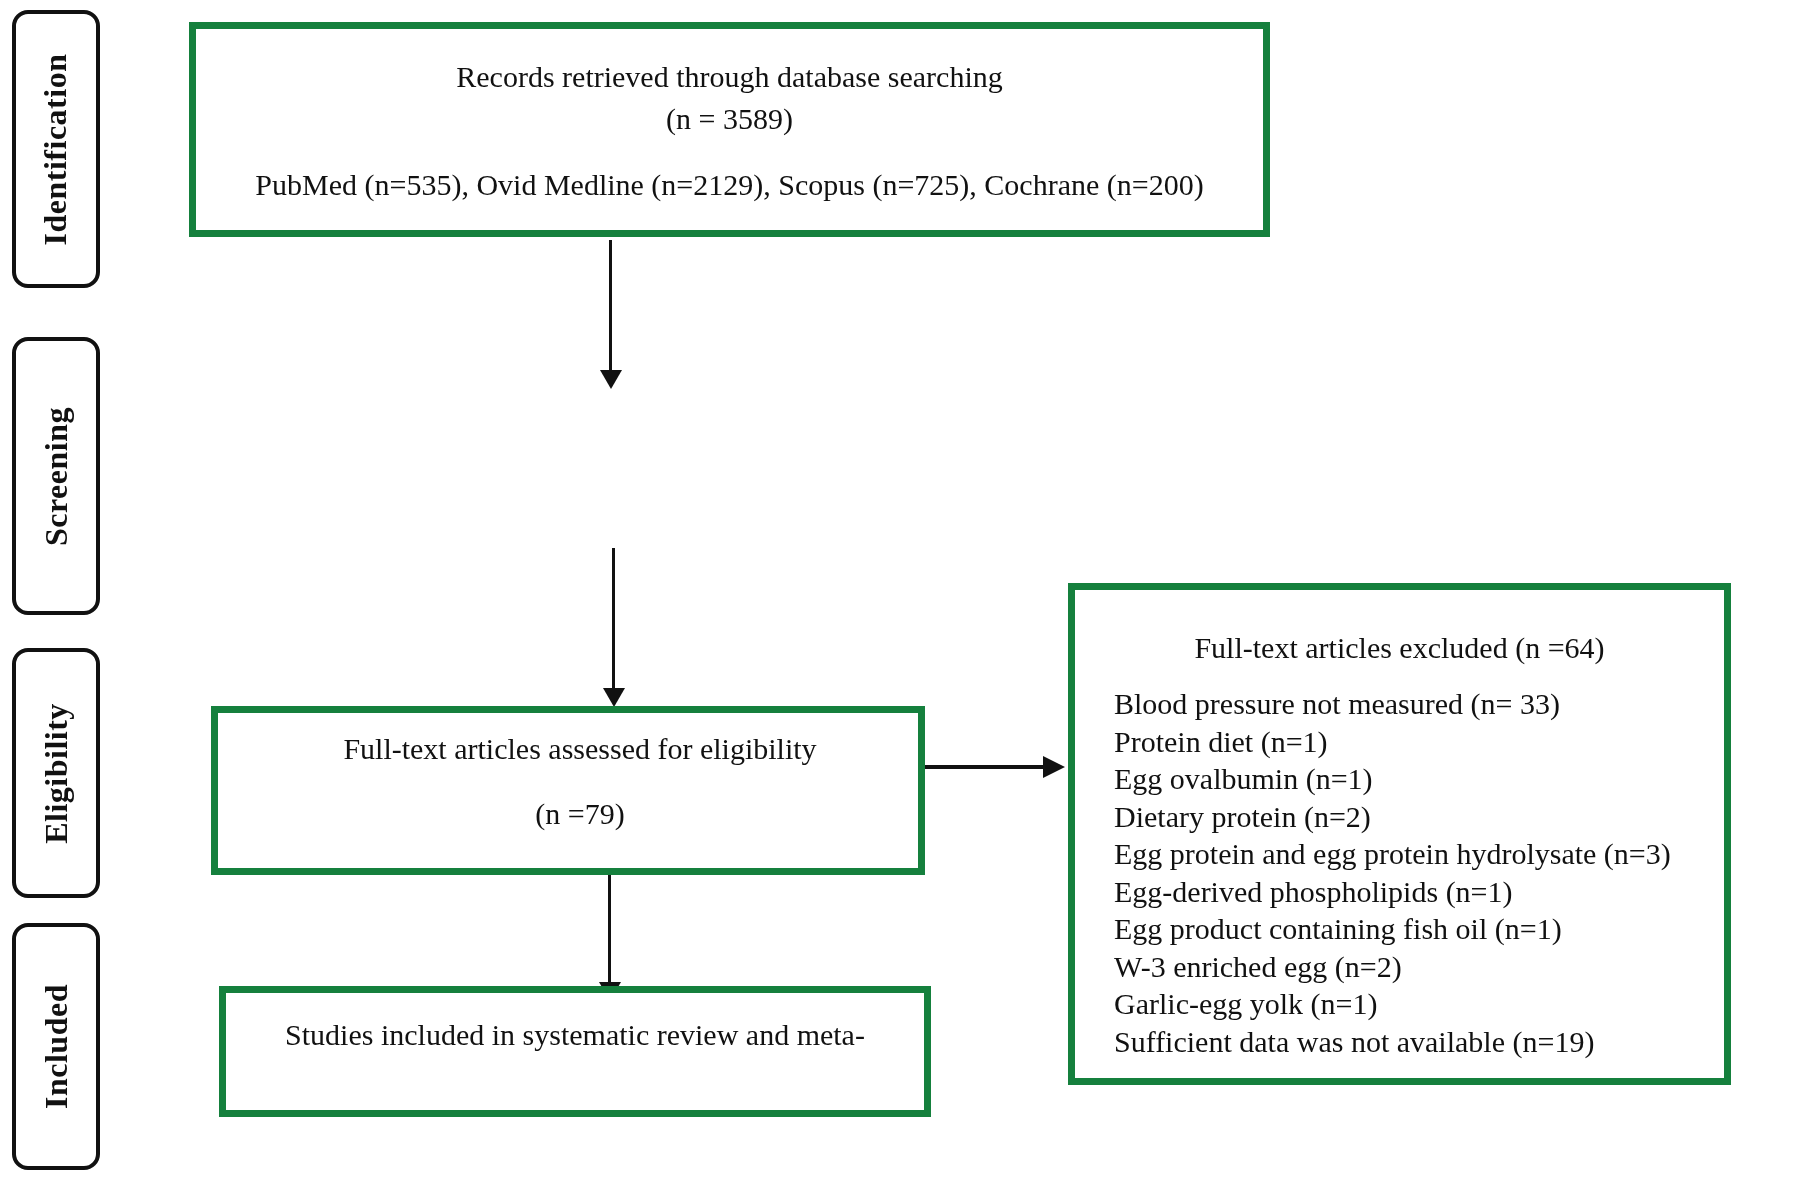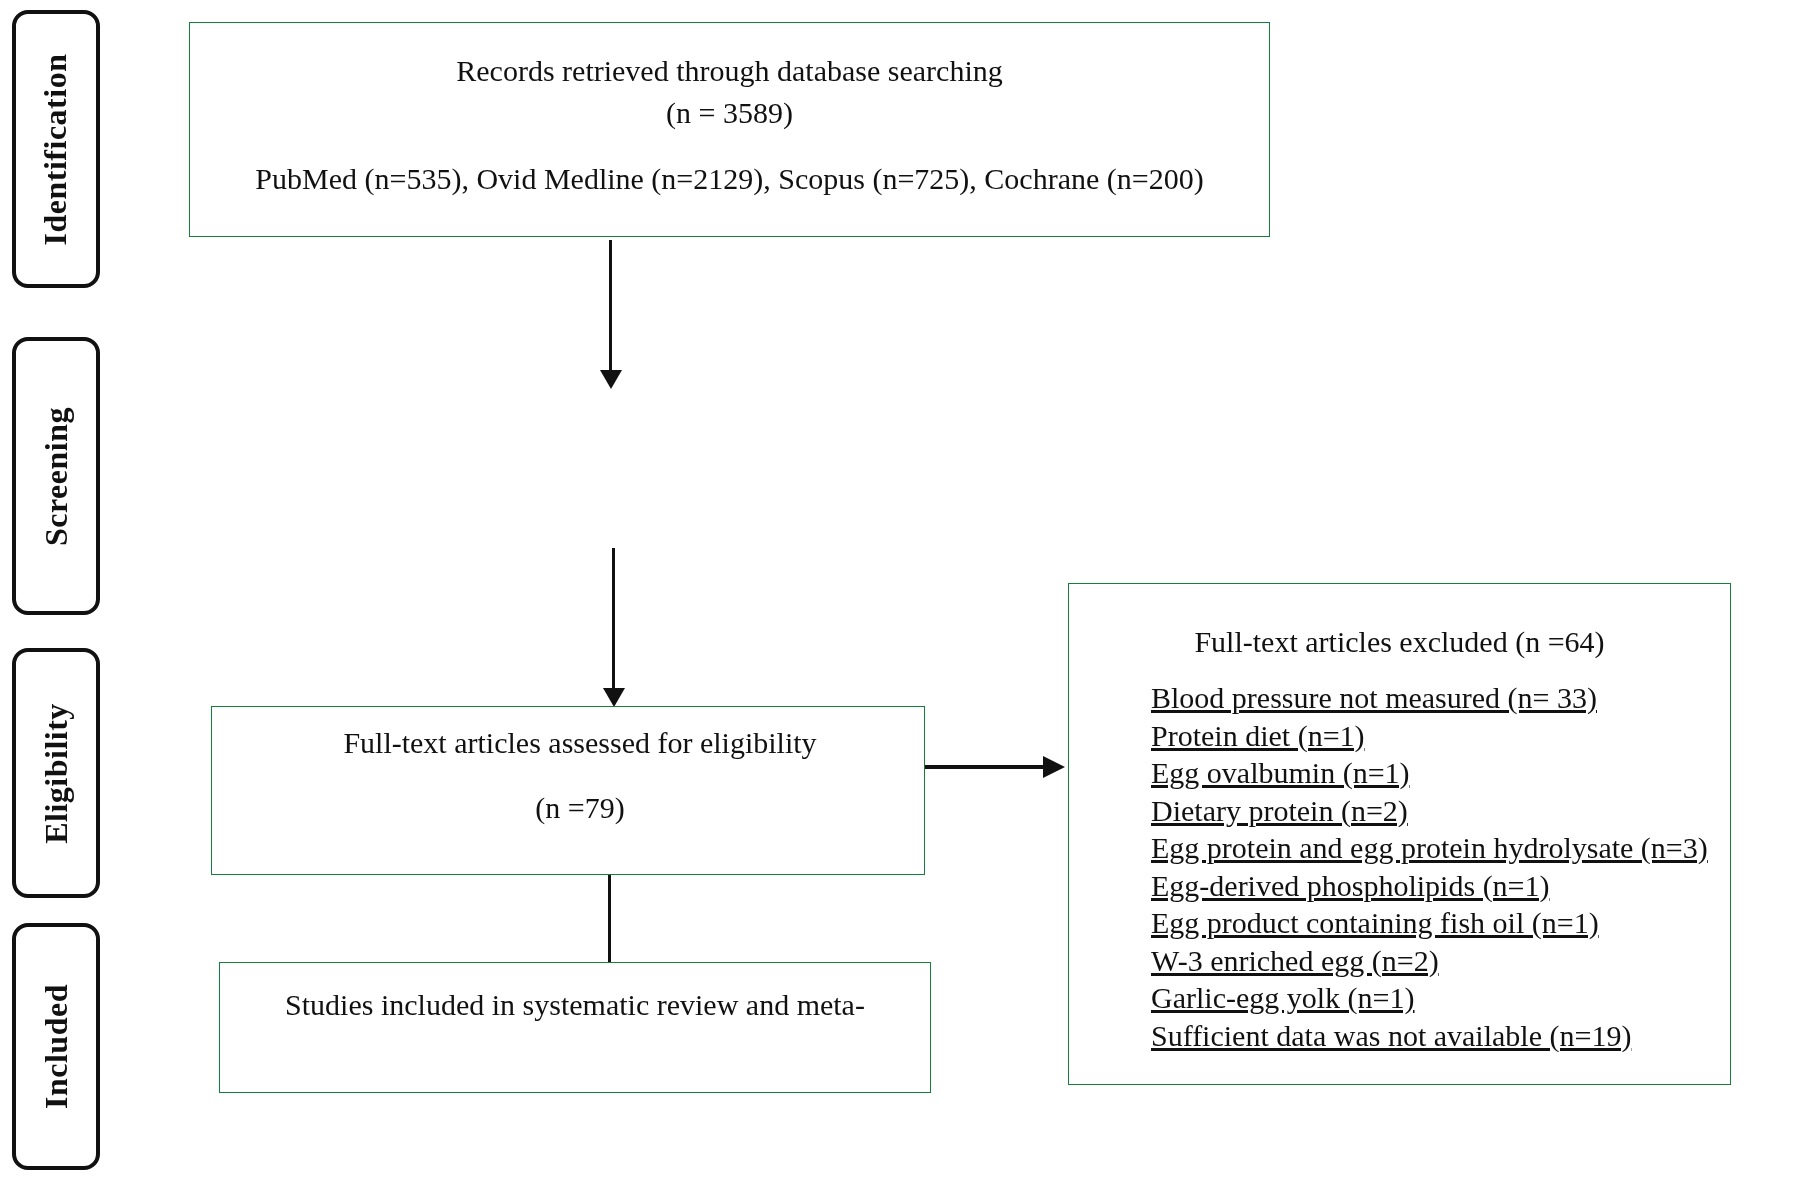--- a/index.html
+++ b/index.html
@@ -37,49 +37,48 @@
     letter-spacing: 0.5px;
   }
   .stage.identification { top: 10px;  height: 278px; }
   .stage.screening      { top: 337px; height: 278px; }
   .stage.eligibility    { top: 648px; height: 250px; }
   .stage.included       { top: 923px; height: 247px; }
 
   
   .flowbox {
     position: absolute;
-    border: 1px solid #15803d;
+    border: 7px solid #15803d;
     background: #ffffff;
     box-sizing: border-box;
     text-align: center;
     font-size: 30px;
     line-height: 40px;
   }
   .box-records-retrieved { left: 189px;  top: 22px;   width: 1081px; height: 215px; padding-top: 27px; line-height: 42px; }
   .box-records-retrieved .sources-line { margin-top: 24px; }
   .box-records-excluded  { left: 211px;  top: 390px;  width: 708px;  height: 158px; padding-top: 12px; }
   .box-fulltext-assessed { left: 211px;  top: 706px;  width: 714px;  height: 169px; padding-top: 16px; padding-left: 24px; }
-  .box-studies-included  { left: 219px;  top: 962px; width: 712px;  height: 131px; padding-top: 22px; }
+  .box-studies-included  { left: 219px;  top: 986px; width: 712px;  height: 131px; padding-top: 22px; }
   .spaced { margin-top: 25px; }
 
   
   .box-fulltext-excluded {
     left: 1068px; top: 583px; width: 663px; height: 502px;
     text-align: left;
     padding-top: 38px;
   }
   .box-fulltext-excluded .excl-title {
     text-align: center;
     line-height: 40px;
   }
   .box-fulltext-excluded .reasons {
     margin-top: 17px;
-    padding-left: 82px;
+    padding-left: 39px;
     line-height: 37.5px;
-    text-decoration: underline;
   }
 
   
   .arrow-line-v {
     position: absolute;
     width: 3px;
     background: #111111;
   }
   .arrow-head-down {
     position: absolute;

